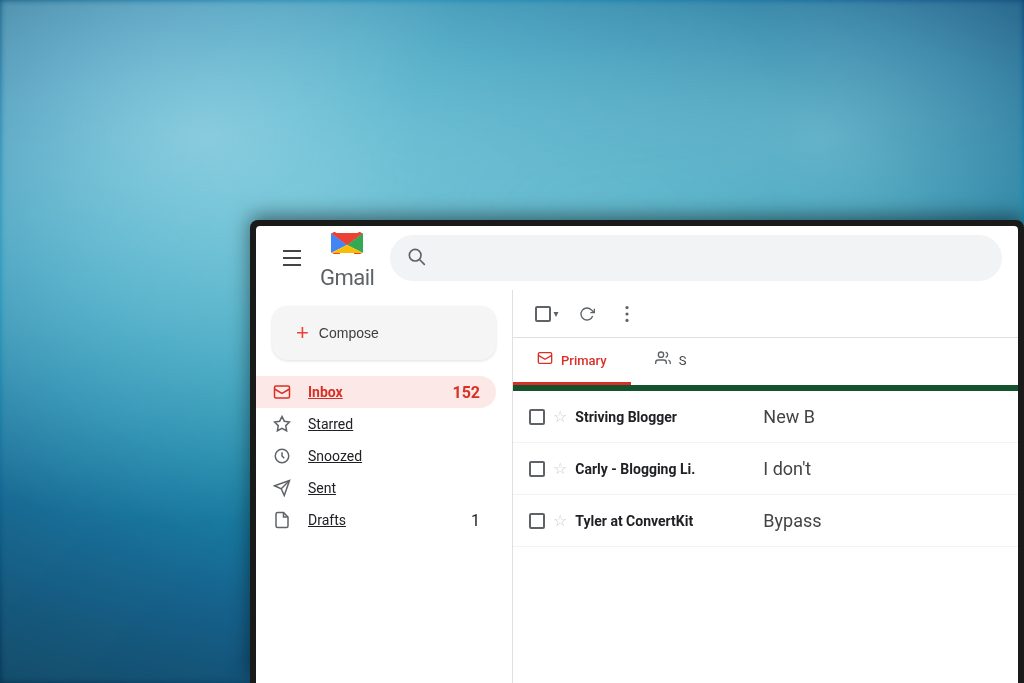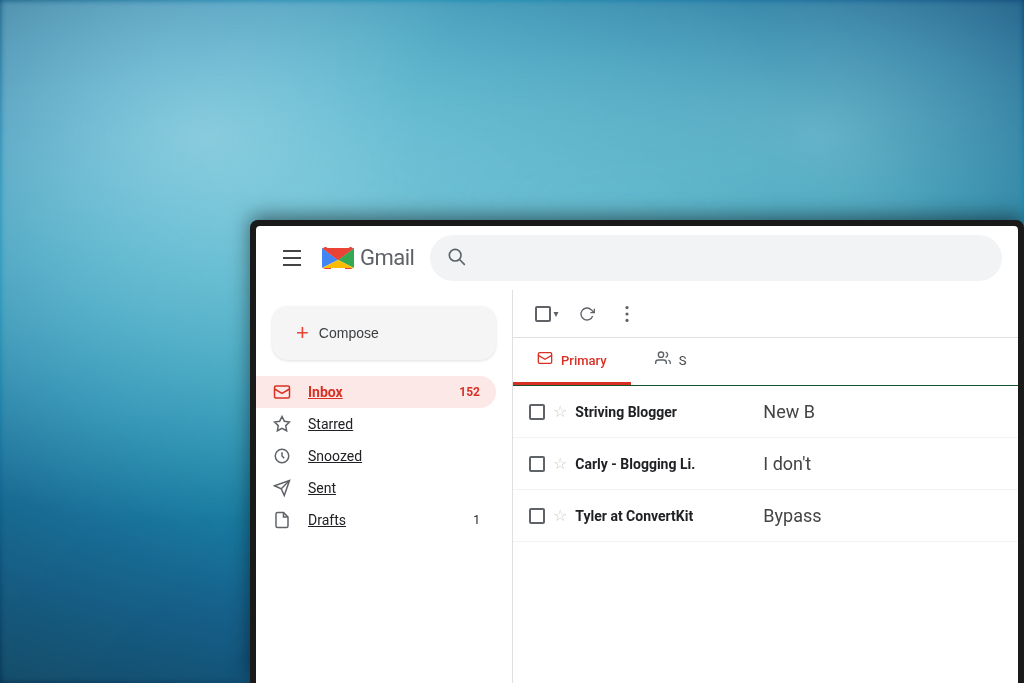--- a/index.html
+++ b/index.html
@@ -99,20 +99,21 @@
       height: 2px;
       background: #444;
       display: block;
     }
 
     .gmail-logo {
       display: flex;
       align-items: center;
       gap: 4px;
       flex-shrink: 0;
+      flex-direction: column;
     }
 
     .gmail-m-icon {
       width: 36px;
       height: 36px;
     }
 
     .gmail-wordmark {
       font-size: 22px;
       color: #5f6368;
@@ -213,21 +214,21 @@
       font-size: 16px;
       flex-shrink: 0;
     }
 
     .nav-item .nav-label {
       flex: 1;
       text-decoration: underline;
     }
 
     .nav-item .nav-badge {
-      font-size: 12px;
+      font-size: 16px;
       color: #202124;
       font-weight: 400;
     }
 
     .nav-item.active .nav-badge {
       color: #d93025;
       font-weight: 700;
     }
 
     
@@ -277,21 +278,21 @@
     }
 
     .chevron-down {
       font-size: 10px;
       color: #5f6368;
     }
 
     
     .email-tabs {
       display: flex;
-      border-bottom: 1px solid #14532d;
+      border-bottom: 6px solid #14532d;
     }
 
     .email-tab {
       display: flex;
       align-items: center;
       gap: 8px;
       padding: 12px 24px;
       cursor: pointer;
       font-size: 13px;
       color: #444;

